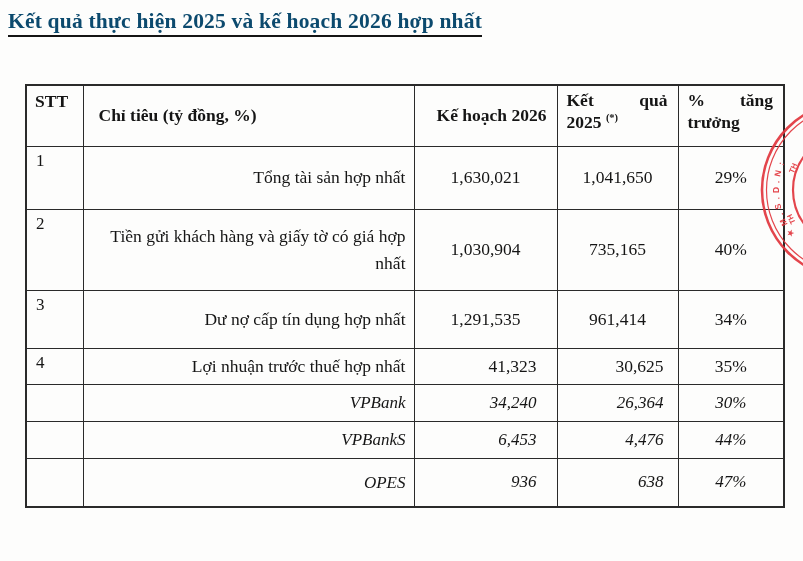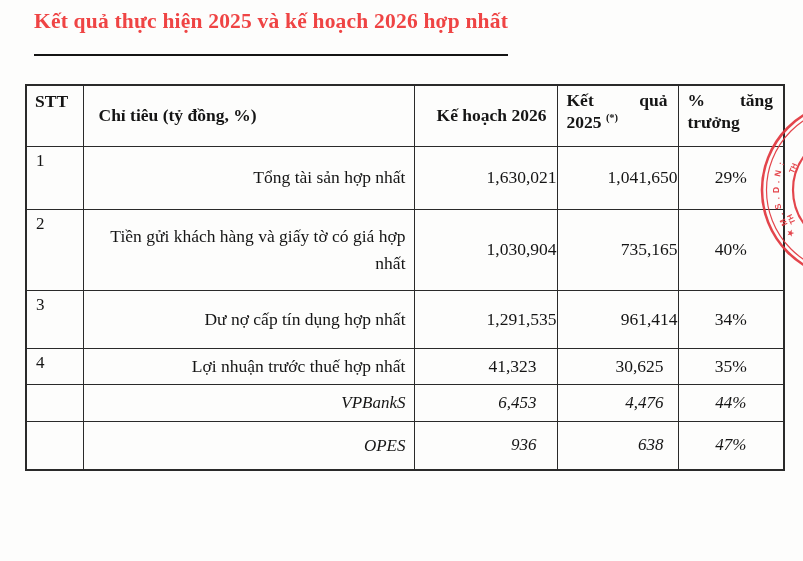--- a/index.html
+++ b/index.html
@@ -2,24 +2,24 @@
 <html><head>
 <meta charset="utf-8">
 <style>
   * { margin:0; padding:0; box-sizing:border-box; }
   html,body { width:803px; height:561px; background:#fdfdfc; overflow:hidden; }
   .page {
     position:relative; width:803px; height:561px;
     font-family:"Liberation Serif", serif; color:#171717; background:#fdfdfc;
   }
   .doc-title {
-    position:absolute; left:34px; top:9px;
+    position:absolute; left:8px; top:9px;
     font-size:21.5px; font-weight:bold; letter-spacing:0.2px;
-    color:#ef4444; display:inline-block;
-    border-bottom:2.4px solid #141414; padding-bottom:20px;
+    color:#0c4a6e; display:inline-block;
+    border-bottom:2.4px solid #141414; padding-bottom:1px;
   }
   table.results {
     position:absolute; left:25px; top:84px;
     width:757px; border-collapse:collapse; table-layout:fixed;
     background:transparent;
   }
   table.results, table.results th, table.results td {
     border:1.6px solid #2a2a2a;
   }
   table.results { border-width:2px; }
@@ -49,21 +49,21 @@
   .th-res, .th-gro { vertical-align:top; padding:4px 10px 0 9px; }
   .jline { display:flex; justify-content:space-between; }
   .line2 { margin-top:1px; }
   sup.note { font-size:10.5px; vertical-align:super; line-height:0; }
 
   
   td { font-size:17.5px; }
   .td-stt { vertical-align:top; text-align:left; padding:4px 0 0 9px; font-size:17px; }
   .td-ind { vertical-align:middle; text-align:right; padding:2px 8px 2px 17px; line-height:1.5; }
   .td-num { vertical-align:middle; }
-  .al-center { text-align:right; }
+  .al-center { text-align:center; }
   .al-right-plan { text-align:right; padding-right:20px; }
   .al-right-res { text-align:right; padding-right:14px;padding-left:32px; }
   .td-pct { vertical-align:middle; text-align:center; }
   tr.sub td { font-style:italic; font-size:17px; }
 
   
   .seal { position:absolute; left:755px; top:100px; width:48px; height:180px;
           pointer-events:none; opacity:0.93; }
   .seal text { font-family:"Liberation Sans", sans-serif; font-weight:bold; }
 </style>
@@ -130,20 +130,27 @@
       </tr>
       <tr class="rh-4">
         <td class="td-stt">4</td>
         <td class="td-ind">Lợi nhuận trước thuế hợp nhất</td>
         <td class="td-num al-right-plan">41,323</td>
         <td class="td-num al-right-res">30,625</td>
         <td class="td-pct">35%</td>
       </tr>
       <tr class="rh-s sub">
         <td class="td-stt"></td>
+        <td class="td-ind">VPBank</td>
+        <td class="td-num al-right-plan">34,240</td>
+        <td class="td-num al-right-res">26,364</td>
+        <td class="td-pct">30%</td>
+      </tr>
+      <tr class="rh-s sub">
+        <td class="td-stt"></td>
         <td class="td-ind">VPBankS</td>
         <td class="td-num al-right-plan">6,453</td>
         <td class="td-num al-right-res">4,476</td>
         <td class="td-pct">44%</td>
       </tr>
       <tr class="rh-last sub">
         <td class="td-stt"></td>
         <td class="td-ind">OPES</td>
         <td class="td-num al-right-plan">936</td>
         <td class="td-num al-right-res">638</td>

